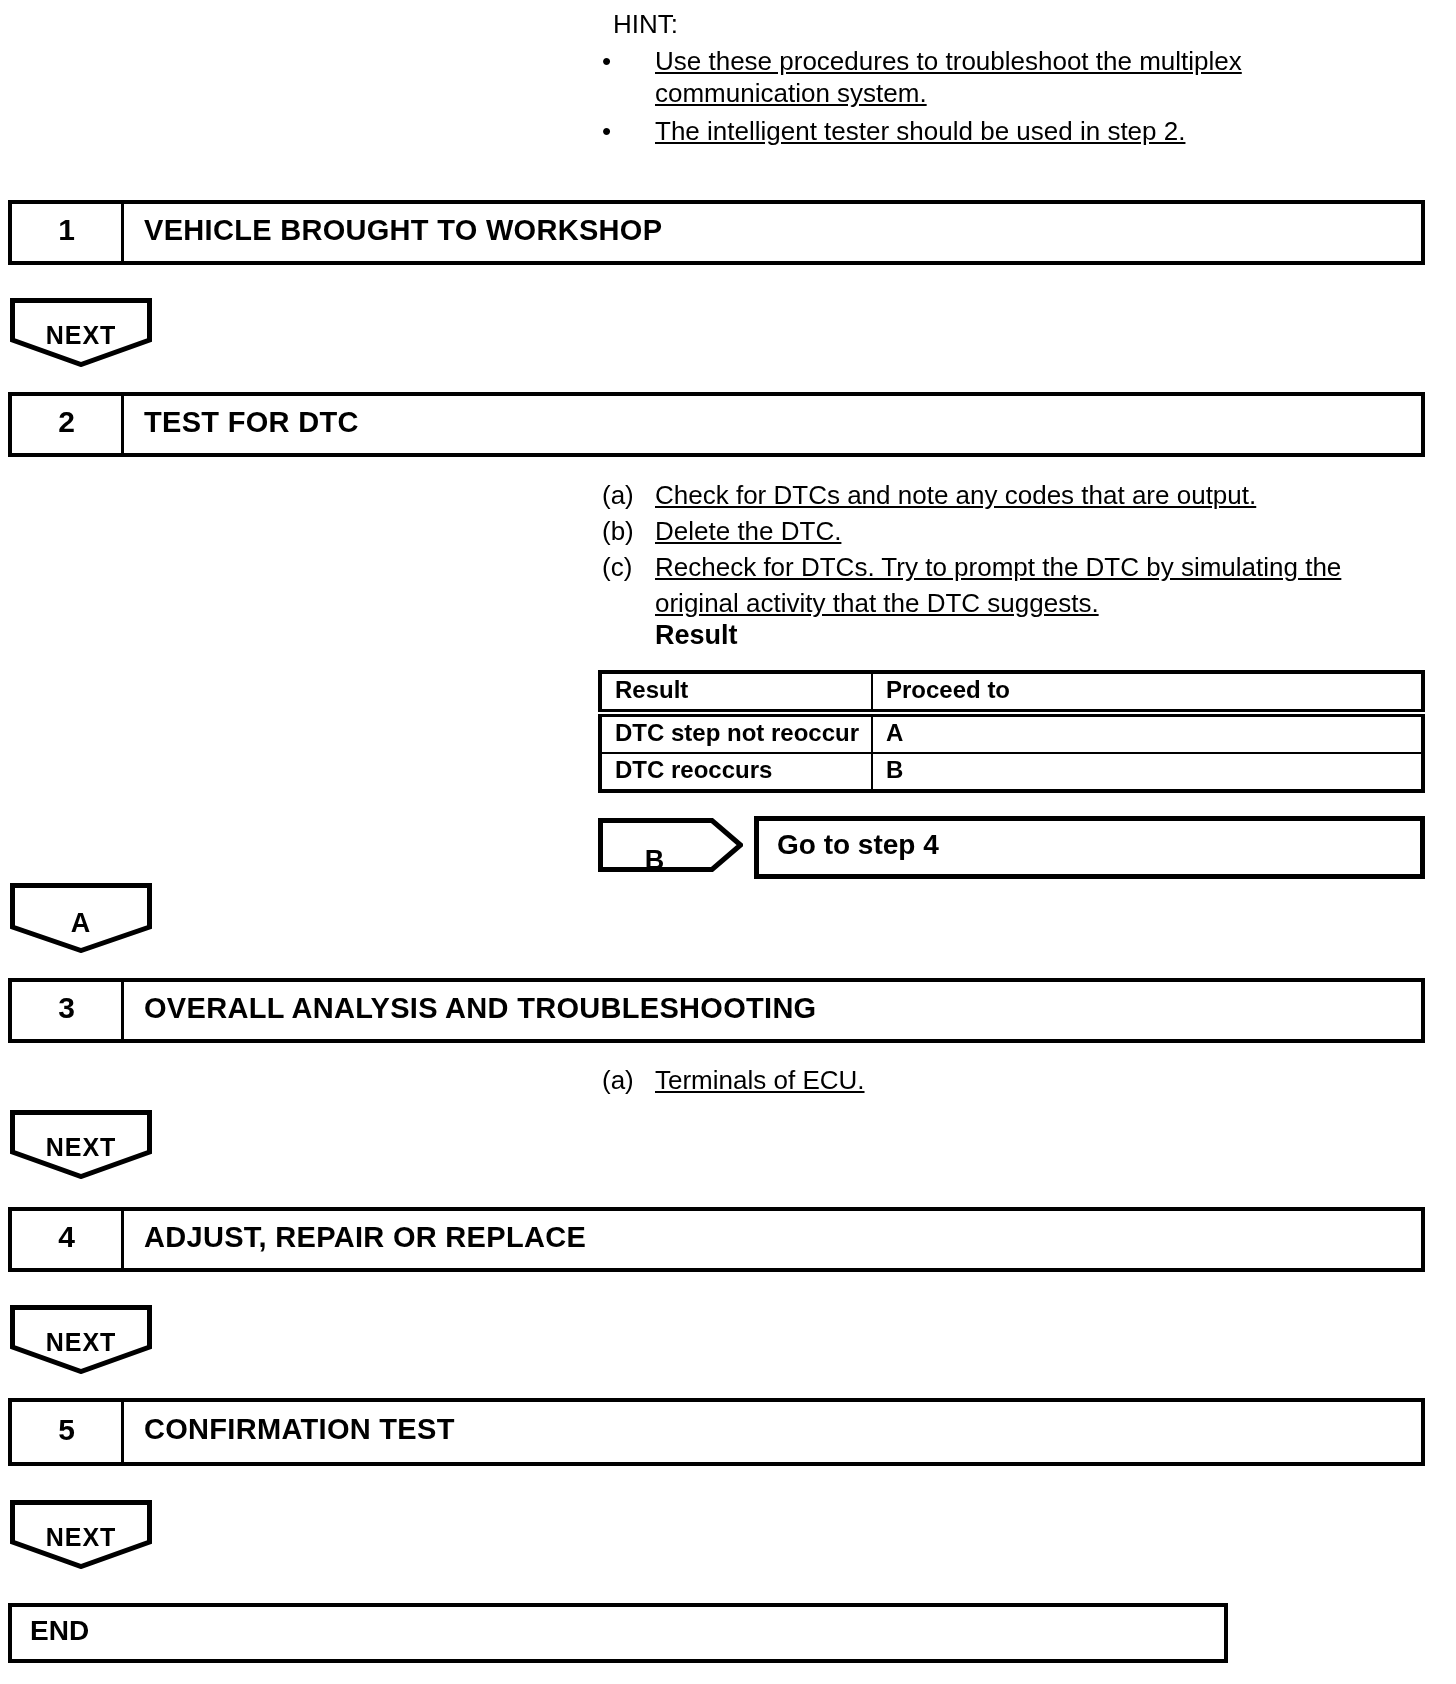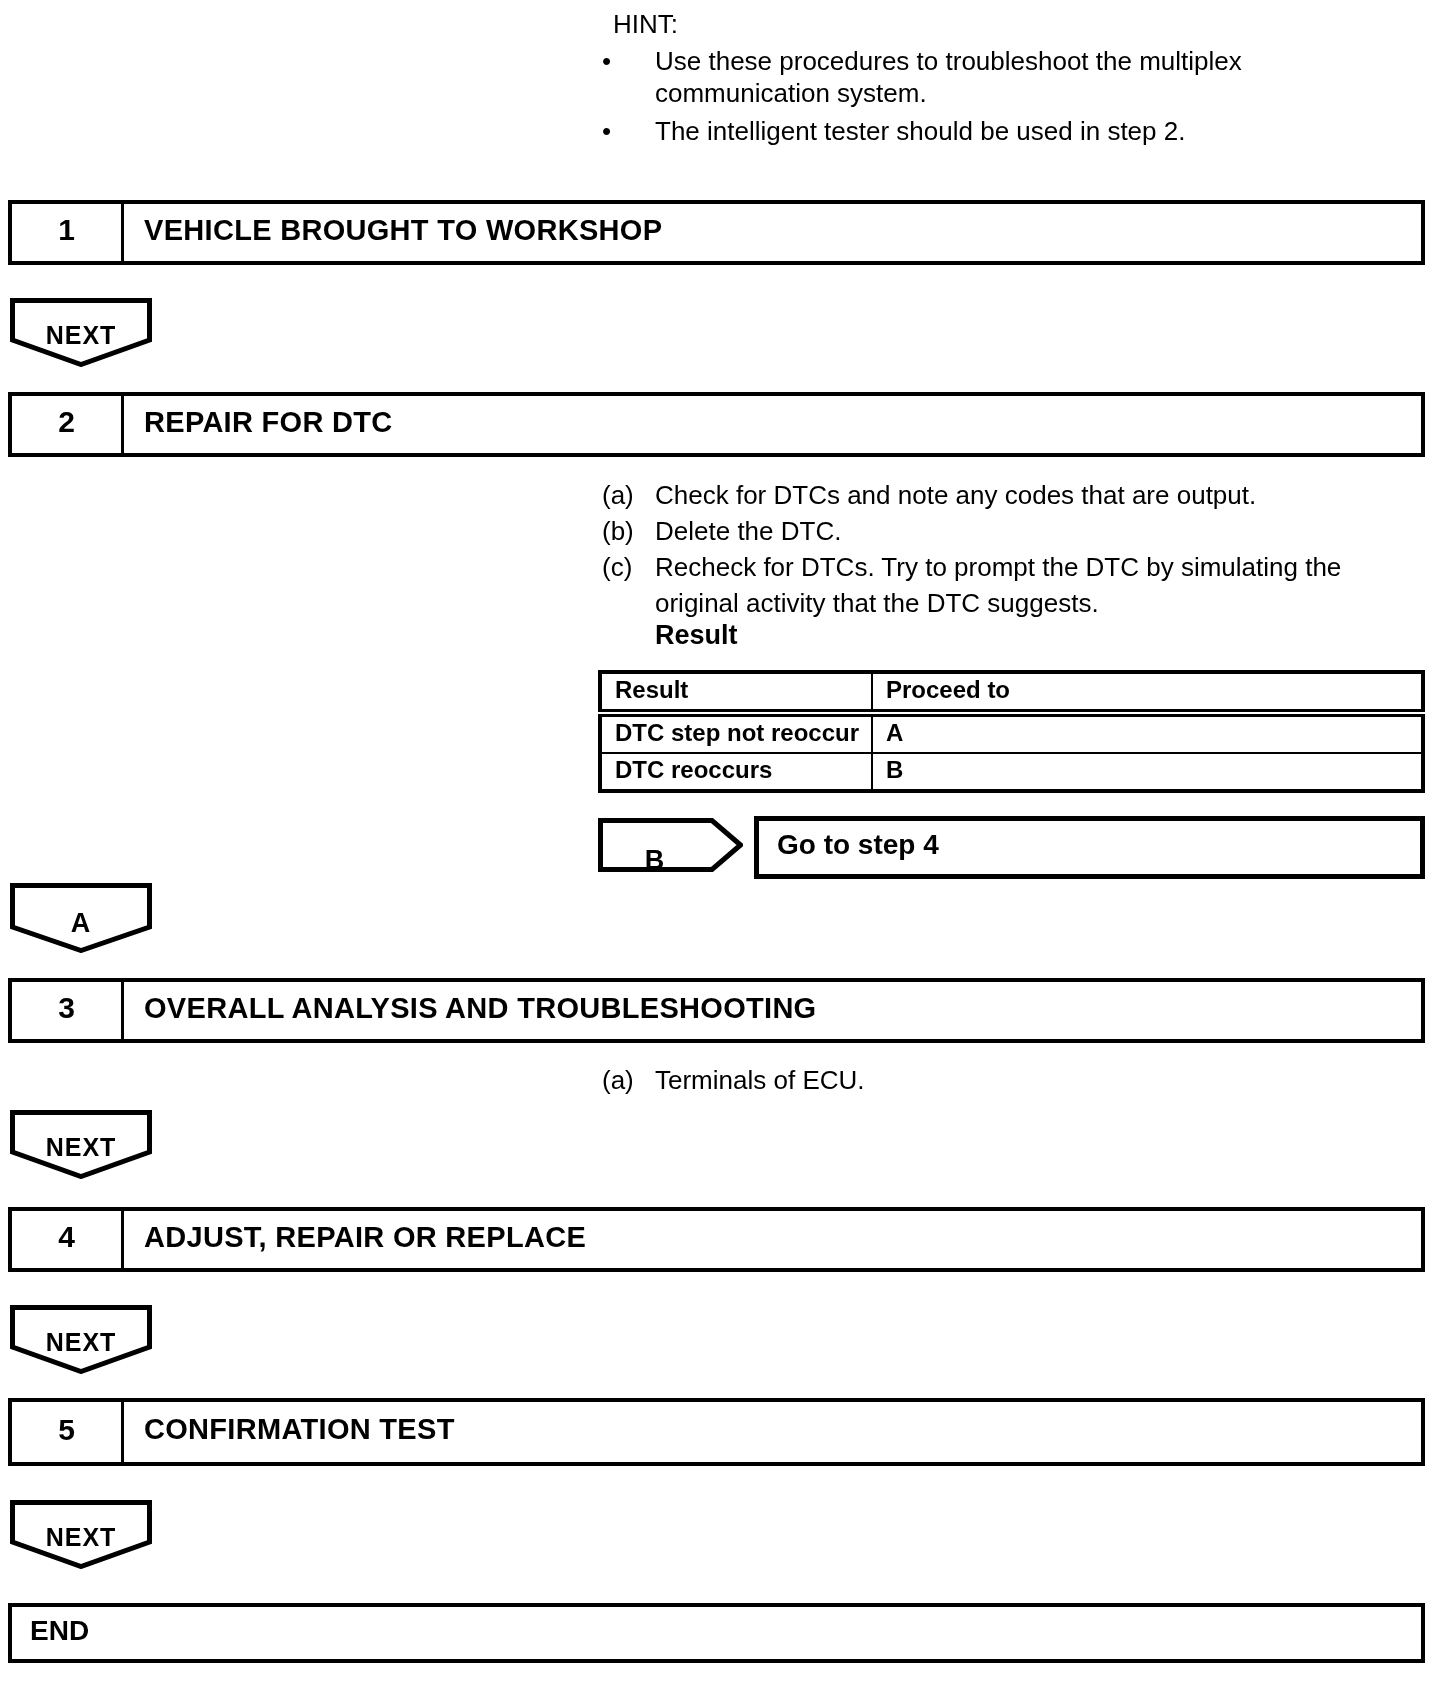--- a/index.html
+++ b/index.html
@@ -32,21 +32,21 @@
     font-weight:700; font-size:25px; letter-spacing:1px;margin-top:16px;
   }
   .pent-right .lbl { top:11px; width:114px; font-size:27px; }
 
   
   .hint-label { position:absolute; left:602px; top:9px; font-size:26px;margin-left:11px; }
   .hint-list { position:absolute; left:602px; top:45px; width:680px; font-size:26px; line-height:32px; }
   .hang { display:flex; }
   .hang + .hang { margin-top:6px; }
   .hang .marker { width:53px; flex:none; }
-  .hang .txt { flex:1; }
+  .hang .txt { flex:1;text-decoration:underline; }
 
   .instr-list { position:absolute; left:602px; top:477px; width:743px; font-size:26px; line-height:36px; }
   .instr-list .hang + .hang { margin-top:0; }
 
   .result-heading { position:absolute; left:655px; top:620px; font-size:27px; font-weight:700; }
 
   .step3-note { position:absolute; left:602px; top:1064px; width:743px; font-size:26px; line-height:32px; }
 
   
   .result-table {
@@ -63,21 +63,21 @@
 
   
   .goto-box {
     position:absolute; left:754px; top:816px; width:671px; height:63px;
     box-sizing:border-box; border:5px solid #000; background:#fff;
     display:flex; align-items:center; font-weight:700; font-size:28px;
     padding:0 10px 5px 18px;
     text-align:center;
   }
   .end-box {
-    position:absolute; left:8px; top:1603px; width:1417px; height:60px;
+    position:absolute; left:8px; top:1603px; width:1220px; height:60px;
     box-sizing:border-box; border:4px solid #000; background:#fff;
     display:flex; align-items:center; font-weight:700; font-size:28px;
     padding:0 10px 5px 18px;
   }
 </style>
 </head>
 <body>
 
 <div class="page">
 
@@ -100,21 +100,21 @@
 
   <div class="pent" style="left:10px; top:298px;">
     <svg width="142" height="69" viewBox="0 0 142 69">
       <polygon points="2.5,2.5 139.5,2.5 139.5,42 71,66.5 2.5,42" fill="#ffffff" stroke="#000000" stroke-width="5"></polygon>
     </svg>
     <div class="lbl">NEXT</div>
   </div>
 
   <div class="step-box" style="top:392px;">
     <div class="step-num-cell">2</div>
-    <div class="step-title-cell">REPAIR FOR DTC</div>
+    <div class="step-title-cell">TEST FOR DTC</div>
   </div>
 
   <div class="instr-list">
     <div class="hang">
       <span class="marker">(a)</span>
       <span class="txt">Check for DTCs and note any codes that are output.</span>
     </div>
     <div class="hang">
       <span class="marker">(b)</span>
       <span class="txt">Delete the DTC.</span>

